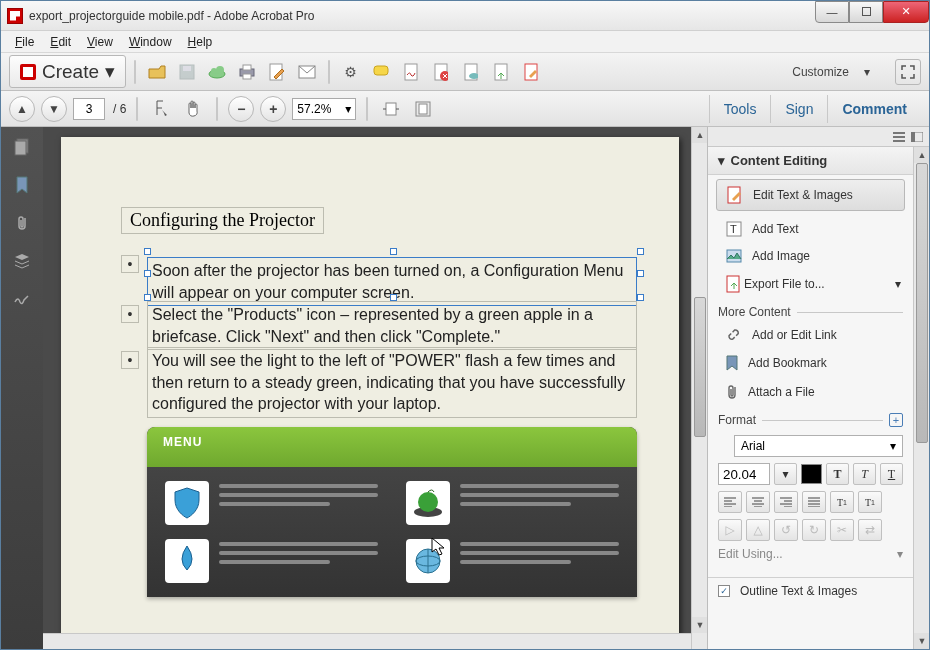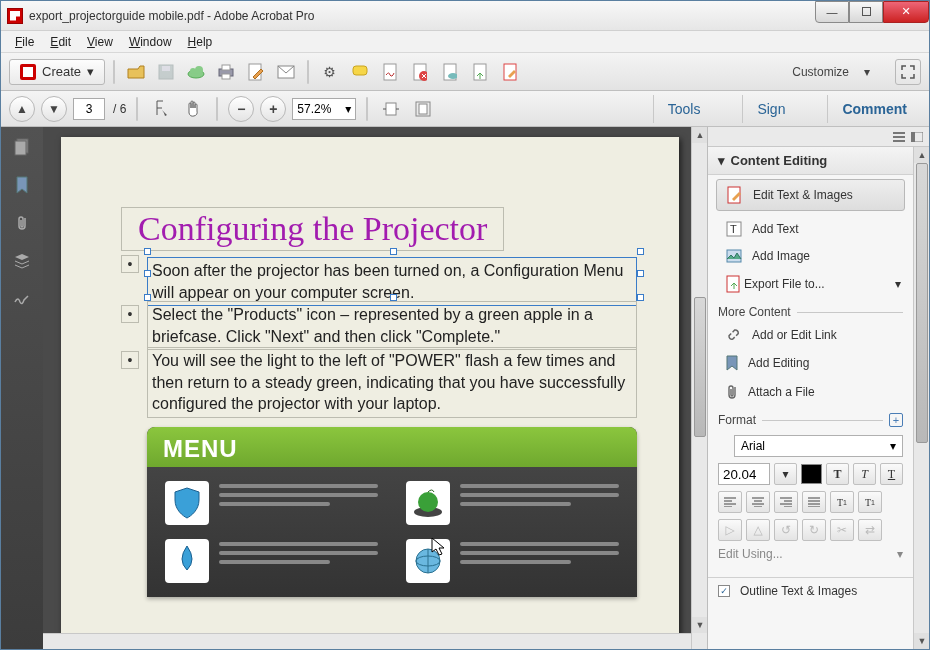--- a/index.html
+++ b/index.html
@@ -17,58 +17,58 @@
 .winbtn.close { background: linear-gradient(#e67,#c22); color:#fff; width:46px; border-radius: 0 0 4px 0; border-color:#a22;}
 .winbtn .sq { width:9px; height:9px; border:1px solid #555; }
 
 
 .menubar { height: 22px; background: #f2f2f2; display:flex; align-items:center; padding: 0 6px; font-size:12px; color:#222; border-bottom:1px solid #d8d8d8;}
 .menubar span { padding: 2px 8px; }
 .menubar span u { text-decoration: underline; }
 
 
 .toolbar { background: linear-gradient(#f4f4f4,#e3e3e3); border-bottom: 1px solid #bfbfbf; display:flex; align-items:center; padding: 3px 8px; gap: 4px; height: 38px; }
-.create-btn { display:flex; align-items:center; gap:6px; background: linear-gradient(#fdfdfd,#eaeaea); border:1px solid #b8b8b8; border-radius:3px; padding: 4px 10px; font-size:13px; color:#333;}
+.create-btn { display:flex; align-items:center; gap:6px; background: linear-gradient(#fdfdfd,#eaeaea); border:1px solid #b8b8b8; border-radius:3px; padding: 4px 10px; font-size:19px; color:#333;}
 .create-btn .cicon { width:16px; height:16px; background:#c00; border-radius:2px; position:relative;}
 .create-btn .cicon:after{content:"";position:absolute;left:3px;top:3px;width:10px;height:10px;background:#fff;}
 .tbtn { width:26px; height:26px; border:1px solid transparent; border-radius:3px; display:flex; align-items:center; justify-content:center; font-size:14px; color:#555;}
 .tbtn.sep { width:1px; background:#c8c8c8; margin:0 4px; height:24px;}
 .customize { margin-left:auto; display:flex; align-items:center; gap:15px; font-size:12px; color:#444; padding:4px 10px; border:1px solid transparent; border-radius:3px;}
 .fullscreen { width:26px; height:26px; border:1px solid #b8b8b8; border-radius:3px; margin-left:10px; display:flex; align-items:center; justify-content:center;}
 
 
 .navbar { background: linear-gradient(#f4f4f4,#e3e3e3); border-bottom: 1px solid #bfbfbf; display:flex; align-items:center; padding: 3px 8px; gap:6px; height:36px;}
 .rbtn { width:26px; height:26px; border:1px solid #b8b8b8; border-radius:50%; background:linear-gradient(#fff,#e4e4e4); display:flex; align-items:center; justify-content:center; font-size:12px; color:#444;}
 .pagebox { width:32px; height:22px; border:1px solid #aaa; background:#fff; text-align:center; font-size:12px; padding:2px;}
 .pagecount { font-size:12px; color:#333; margin-left:2px;}
 .zbtn { width:26px; height:26px; border:1px solid #b8b8b8; border-radius:50%; background:linear-gradient(#fff,#e4e4e4); display:flex; align-items:center; justify-content:center; font-size:14px; font-weight:bold; color:#444;}
 .zoombox { width:64px; height:22px; border:1px solid #aaa; background:#fff; display:flex; align-items:center; padding:0 4px; font-size:12px; justify-content:space-between;}
 .navbar .right { margin-left:auto; display:flex; gap:0;}
-.navbar .rlink { font-size:14px; color:#2a6496; padding:6px 14px; border-left:1px solid #c8c8c8;margin-left:28px;}
+.navbar .rlink { font-size:14px; color:#2a6496; padding:6px 14px; border-left:1px solid #c8c8c8;}
 .navbar .rlink.bold { font-weight:bold; color:#2a6496;}
 
 
 .main { flex:1; display:flex; min-height:0;}
 .leftrail { width:42px; background: linear-gradient(#525252,#3c3c3c); display:flex; flex-direction:column; align-items:center; padding-top:10px; gap:18px;}
 .leftrail .ri { width:20px; height:20px; color:#aaa; display:flex; align-items:center; justify-content:center; font-size:16px;}
 .docarea { flex:1; background:#4a4a4a; position:relative; overflow:hidden;}
 .page { position:absolute; left:18px; top:10px; width:618px; height:585px; background:#efeee2; box-shadow: 2px 2px 6px rgba(0,0,0,.6);}
 .scroll-v { position:absolute; right:0; top:0; width:16px; height:100%; background:#e8e8e8; border-left:1px solid #c8c8c8;}
 .scroll-v .thumb { position:absolute; left:2px; width:12px; top:170px; height:140px; background:linear-gradient(#d8d8d8,#b8b8b8); border:1px solid #999; border-radius:2px;}
 .scroll-v .arr { position:absolute; left:0; width:16px; height:16px; background:#e0e0e0; display:flex;align-items:center;justify-content:center;font-size:9px;color:#555;}
 .scroll-h { position:absolute; left:0; bottom:0; right:16px; height:16px; background:#e8e8e8; border-top:1px solid #c8c8c8;}
 
 
-.h1 { position:absolute; left:60px; top:70px; font-family: Georgia, serif; font-size:34px; color:#a21caf; border:1px solid #bcbcb0; padding:2px 16px;}
+.h1 { position:absolute; left:60px; top:70px; font-family: Georgia, serif; font-size:18px; color:#000000; border:1px solid #bcbcb0; padding:2px 8px;}
 .bullet { position:absolute; left:60px; width:18px; height:18px; border:1px solid #bcbcb0; font-size:14px; text-align:center; line-height:16px; color:#333;}
 .para { position:absolute; left:86px; width:490px; font-size:16px; color:#222; border:1px solid #bcbcb0; padding:2px 4px; line-height:1.35;}
 .para.sel { border:1px solid #3a7cc8;}
 .sel-handle { position:absolute; width:7px; height:7px; background:#fff; border:1px solid #3a7cc8;}
 .menu-img { position:absolute; left:86px; top:290px; width:490px; height:170px; background:#333; border-radius:8px 8px 0 0; overflow:hidden; box-shadow: 0 2px 4px rgba(0,0,0,.3);}
-.menu-img .mhead { height:40px; background:linear-gradient(#8bc63e,#6fa82e); color:#fff; font-size:24px; font-weight:bold; padding:8px 16px; letter-spacing:1px;}
+.menu-img .mhead { height:40px; background:linear-gradient(#8bc63e,#6fa82e); color:#fff; font-size:12px; font-weight:bold; padding:8px 16px; letter-spacing:1px;}
 .menu-img .mbody { background: linear-gradient(#444,#333); padding:14px 18px; display:grid; grid-template-columns: 1fr 1fr; gap:14px 28px;}
 .mitem { display:flex; gap:10px; align-items:flex-start;}
 .micon { width:44px; height:44px; background:#fff; border-radius:4px; display:flex; align-items:center; justify-content:center;}
 .mlines { flex:1; display:flex; flex-direction:column; gap:5px; padding-top:3px;}
 .mline { height:4px; background:#888; border-radius:2px;}
 .mline.s { width:70%;}
 
 
 .rightpanel { width:222px; background:#f6f6f6; border-left:1px solid #bcbcbc; display:flex; flex-direction:column; font-size:12px; overflow:hidden; position:relative;}
 .rp-header { background:#eaeaea; border-bottom:1px solid #c8c8c8; padding:4px 6px; display:flex; align-items:center; justify-content:flex-end; gap:6px; height:20px;}
@@ -437,21 +437,21 @@
       <div class="rp-item">
         <svg width="16" height="16">
               <path d="M4 10 a3 3 0 0 1 0 -5 l3 0 m2 0 l3 0 a3 3 0 0 1 0 5 l-3 0 m-2 0 l-3 0" stroke="#666" fill="none" stroke-width="1.5" transform="rotate(-45 8 8)"></path>
             </svg>
         <span>Add or Edit Link</span>
       </div>
       <div class="rp-item">
         <svg width="12" height="16">
               <path d="M1 1 h10 v14 l-5 -4 l-5 4 z" fill="#7996b8" stroke="#577"></path>
             </svg>
-        <span>Add Editing</span>
+        <span>Add Bookmark</span>
       </div>
       <div class="rp-item">
         <svg width="12" height="18">
               <path d="M9 4 v8 a3 3 0 0 1 -6 0 v-7 a2 2 0 0 1 4 0 v7 a1 1 0 0 1 -2 0 v-6" fill="none" stroke="#666" stroke-width="1.4"></path>
             </svg>
         <span>Attach a File</span>
       </div>
 
       <div class="rp-subhead">
         <span>Format</span>

